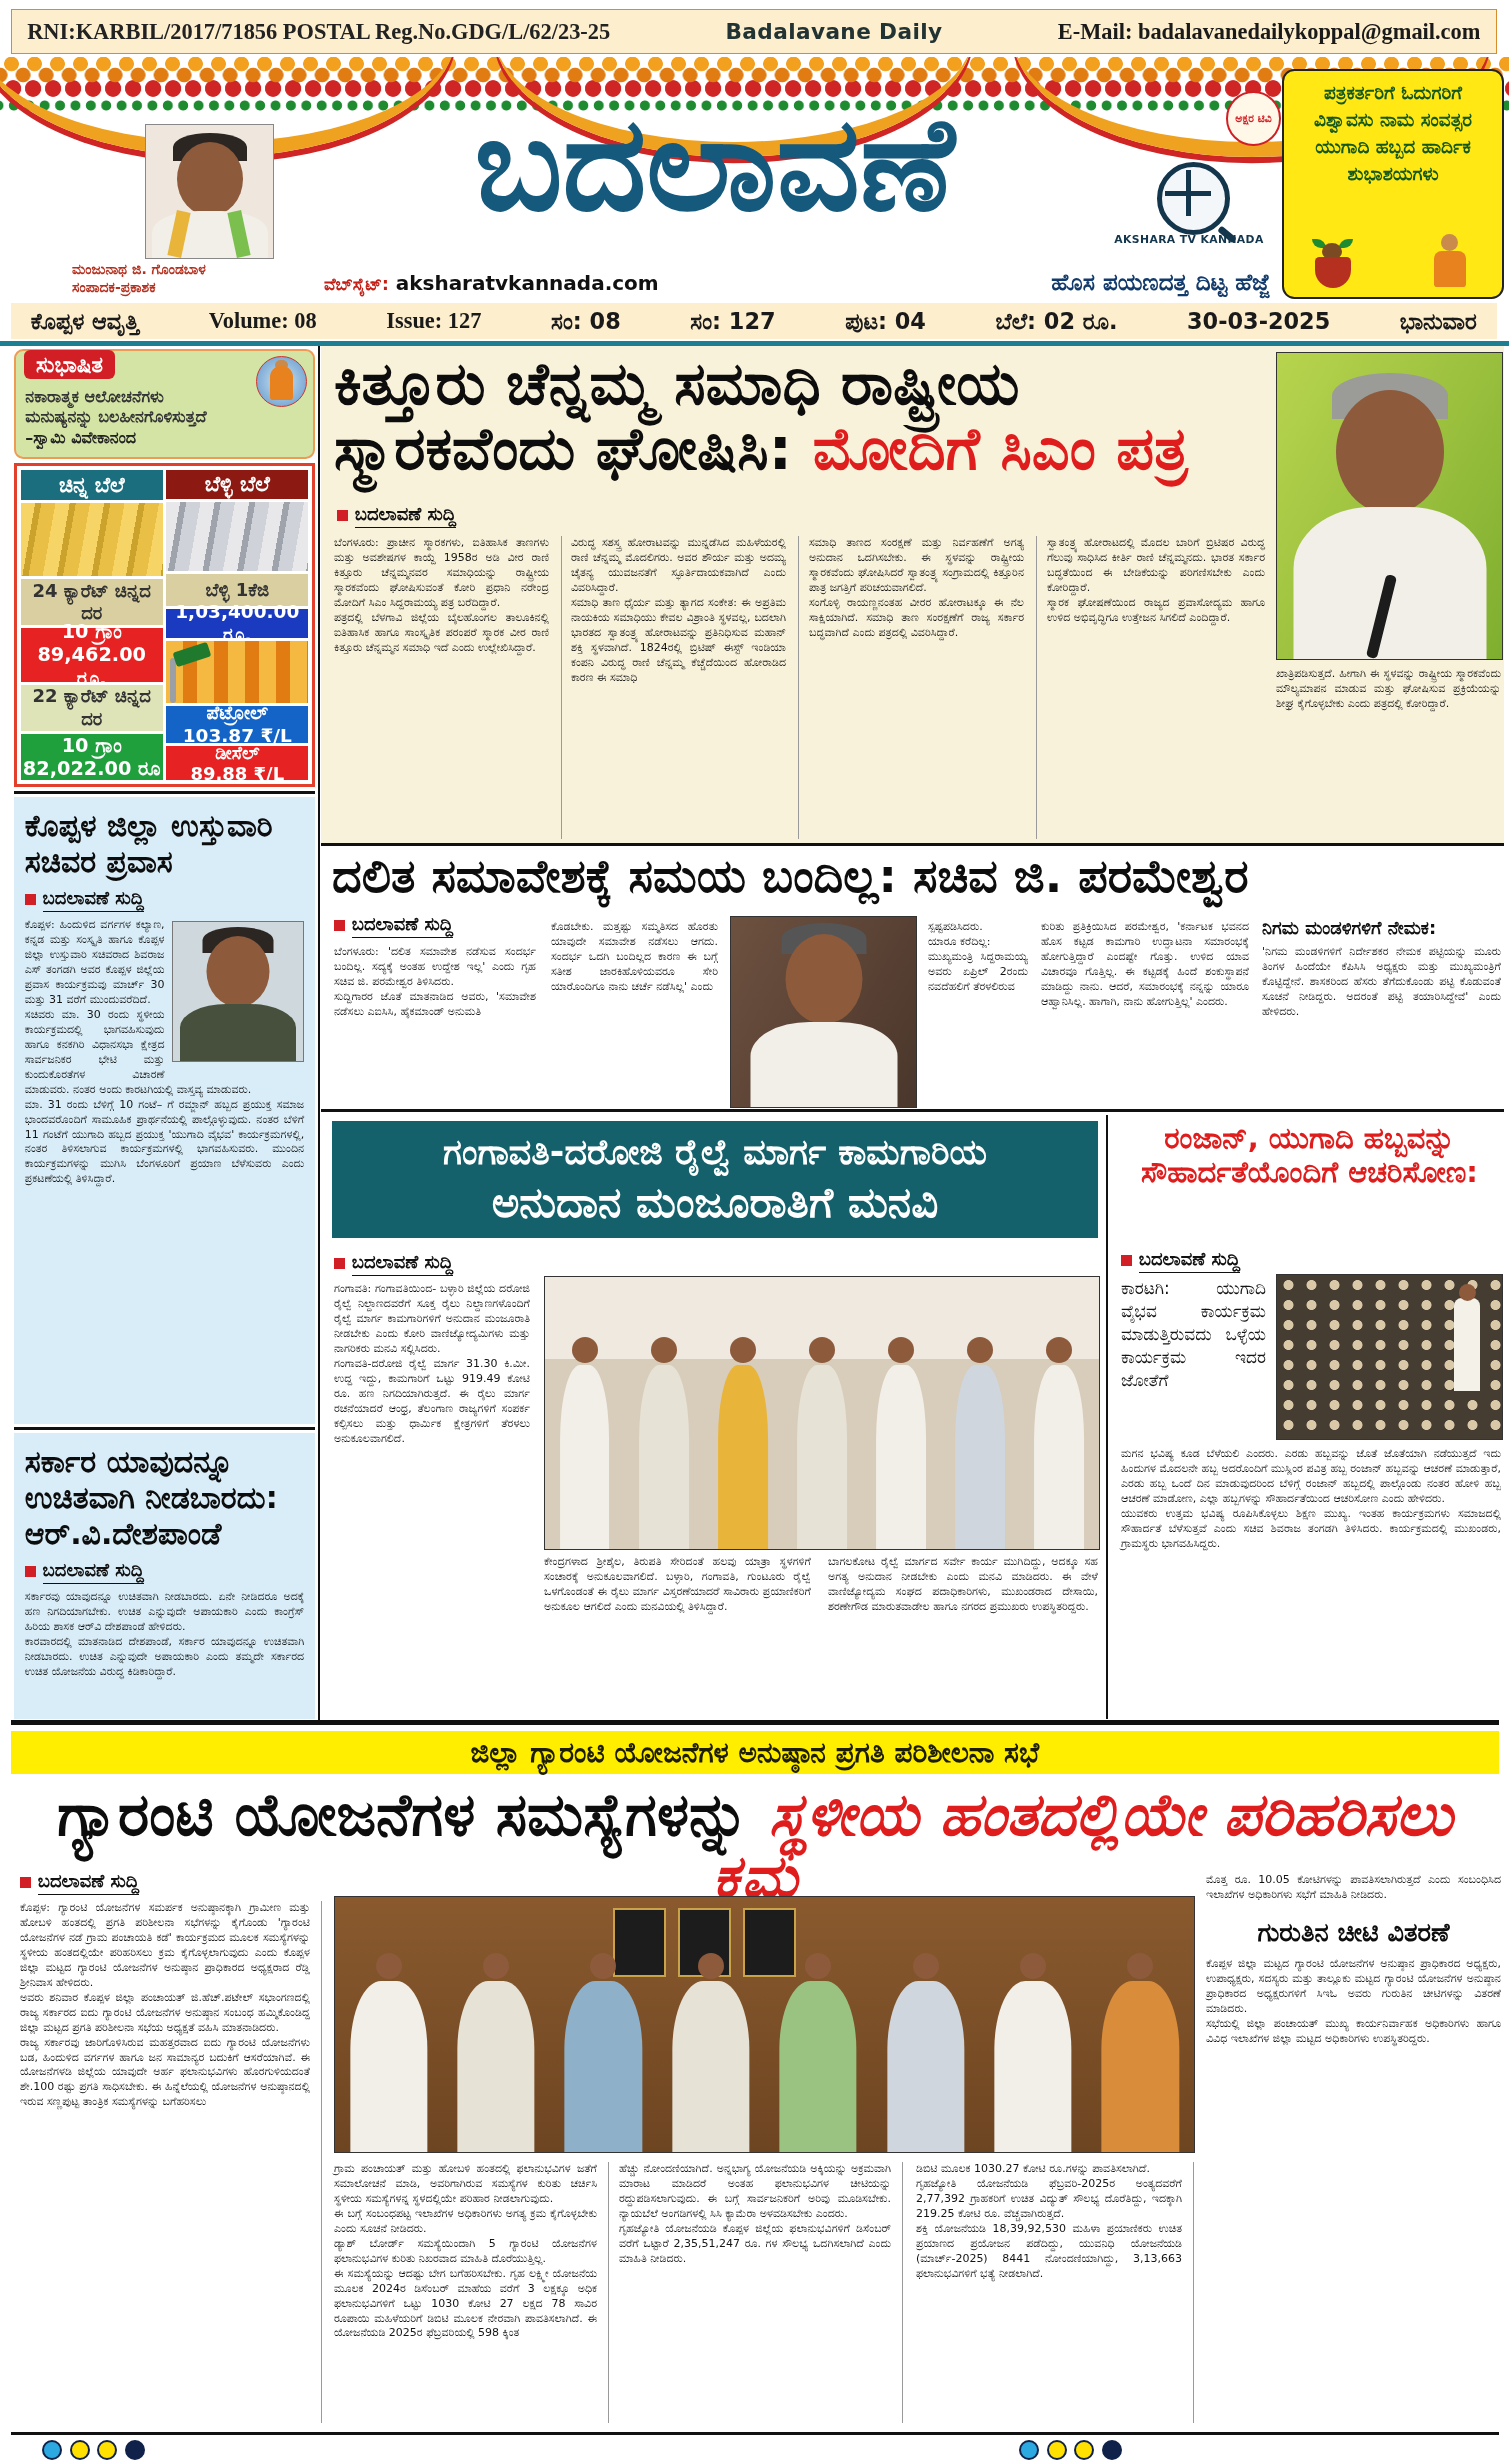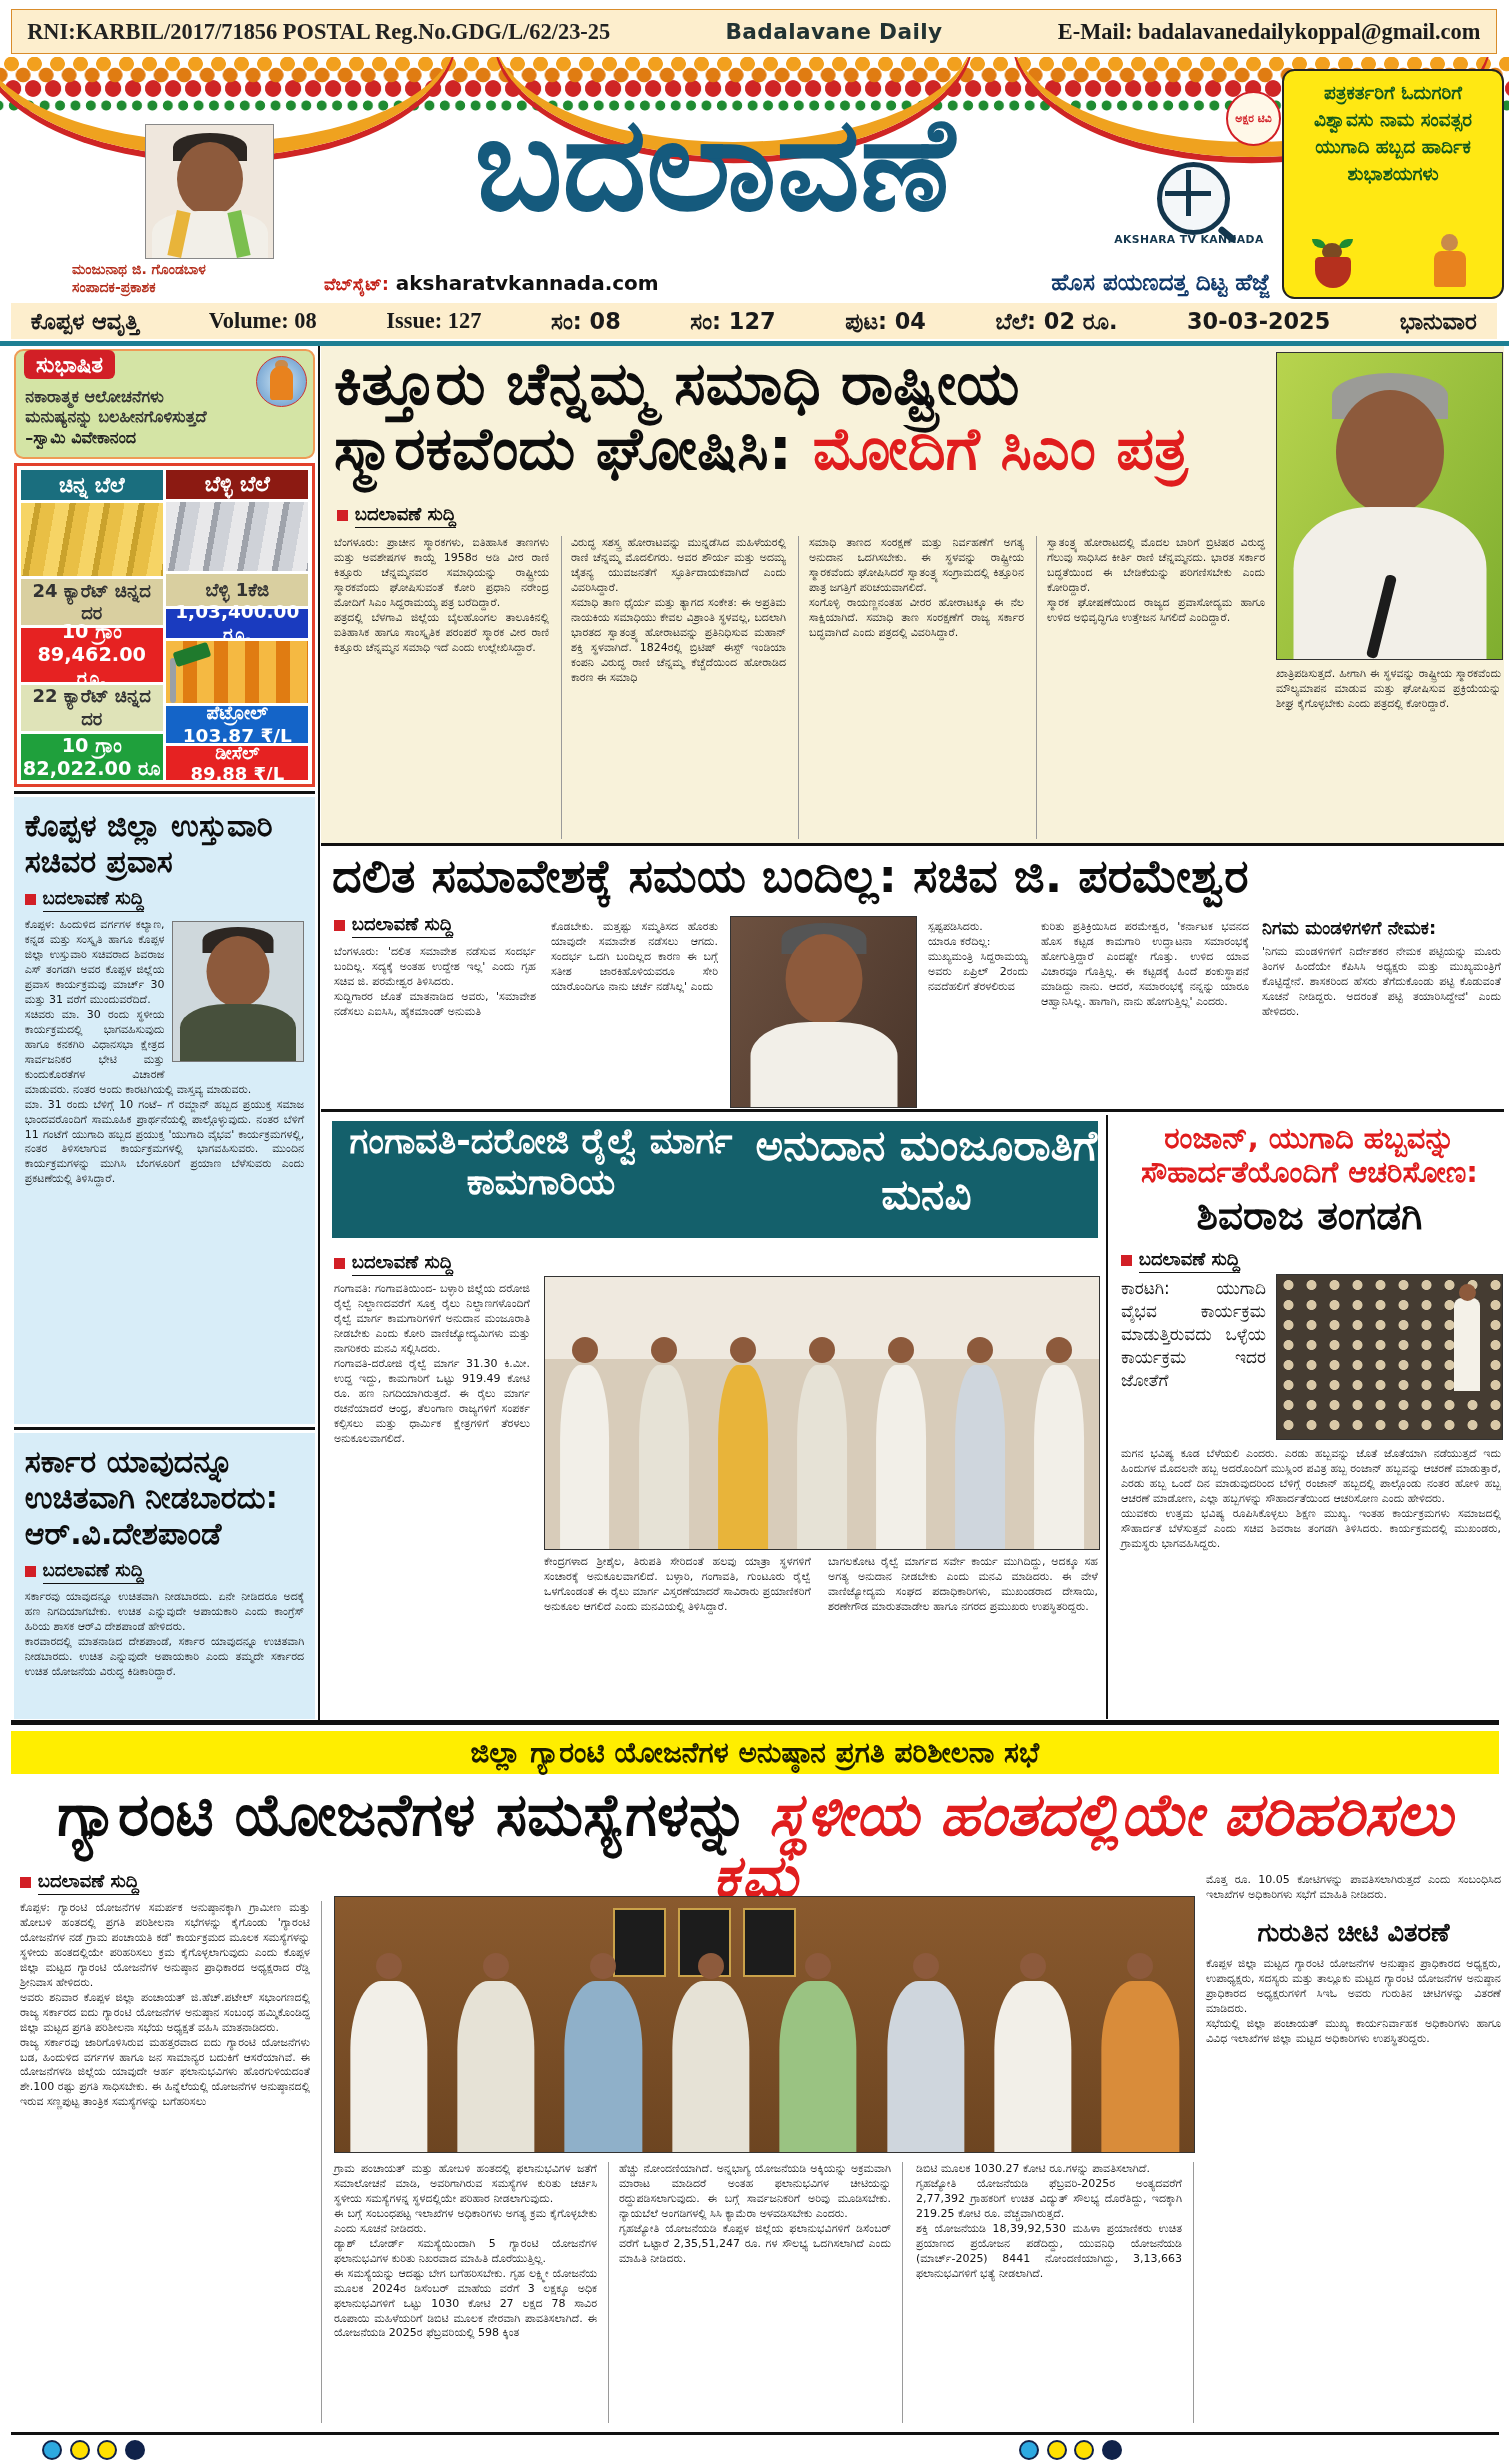--- a/index.html
+++ b/index.html
@@ -175,21 +175,21 @@
   .s2-photo .ph-hair{top:6.2px;width:85px;height:31px;background:#555;}
   .s2-photo .ph-head{top:17px;width:77px;height:90px;}
   .s2-photo .ph-torso{top:105px;width:147px;height:85px;}
   .s2-col3{left:928px;width:100px;}
   .s2-col4{left:1041px;width:208px;}
   .s2-col5h{left:1262px;top:917px;width:239px;font-size:18px;font-weight:bold;}
   .s2-col5{left:1262px;top:945px;width:239px;height:161px;}
 
   
   .s3-box{left:332px;top:1121px;width:766px;height:117px;background:#14606b;color:#fff;
-          text-align:center;display:flex;flex-direction:row;justify-content:center;gap:4.6px;}
+          text-align:center;display:flex;flex-direction:column;justify-content:center;gap:4.6px;}
   .s3-box .l1{font-size:35px;font-weight:bold;}
   .s3-box .l2{font-size:42px;font-weight:bold;}
   .s3-byline{left:334px;top:1251px;}
   .s3-col1{left:334px;top:1282px;width:196px;height:435px;}
   .s3-photo{left:544px;top:1276px;width:554px;height:272px;border:1.5px solid #333;
             background:linear-gradient(#efe9df 0 30%,#d8ccba 30% 100%);overflow:hidden;}
   .s3-colA{left:544px;top:1555px;width:267px;height:162px;}
   .s3-colB{left:828px;top:1555px;width:270px;height:162px;}
 
   
@@ -487,21 +487,20 @@
     </div>
   </div>
   <div class="abs bodytext s3-colA">ಕೇಂದ್ರಗಳಾದ ಶ್ರೀಶೈಲ, ತಿರುಪತಿ ಸೇರಿದಂತೆ ಹಲವು ಯಾತ್ರಾ ಸ್ಥಳಗಳಿಗೆ ಸಂಚಾರಕ್ಕೆ ಅನುಕೂಲವಾಗಲಿದೆ. ಬಳ್ಳಾರಿ, ಗಂಗಾವತಿ, ಗುಂಟೂರು ರೈಲ್ವೆ ಒಳಗೊಂಡಂತೆ ಈ ರೈಲು ಮಾರ್ಗ ವಿಸ್ತರಣೆಯಾದರೆ ಸಾವಿರಾರು ಪ್ರಯಾಣಿಕರಿಗೆ ಅನುಕೂಲ ಆಗಲಿದೆ ಎಂದು ಮನವಿಯಲ್ಲಿ ತಿಳಿಸಿದ್ದಾರೆ.</div>
   <div class="abs bodytext s3-colB">ಬಾಗಲಕೋಟ ರೈಲ್ವೆ ಮಾರ್ಗದ ಸರ್ವೇ ಕಾರ್ಯ ಮುಗಿದಿದ್ದು, ಅದಕ್ಕೂ ಸಹ ಅಗತ್ಯ ಅನುದಾನ ನೀಡಬೇಕು ಎಂದು ಮನವಿ ಮಾಡಿದರು. ಈ ವೇಳೆ ವಾಣಿಜ್ಯೋದ್ಯಮ ಸಂಘದ ಪದಾಧಿಕಾರಿಗಳು, ಮುಖಂಡರಾದ ದೇಸಾಯಿ, ಶರಣೇಗೌಡ ಮಾರುತವಾಡೇಲ ಹಾಗೂ ನಗರದ ಪ್ರಮುಖರು ಉಪಸ್ಥಿತರಿದ್ದರು.</div>
 
   <div class="abs vdiv" style="left:1106px;top:1115px;width:2.3px;height:604px;"></div>
 
   <div class="abs s4-headline">
     <span class="r">ರಂಜಾನ್, ಯುಗಾದಿ ಹಬ್ಬವನ್ನು</span>
     <span class="r">ಸೌಹಾರ್ದತೆಯೊಂದಿಗೆ ಆಚರಿಸೋಣ:</span>
-    <span class="b">ಶಿವರಾಜ ತಂಗಡಗಿ</span>
   </div>
   <div class="abs byline s4-byline">
     <span class="sq"></span>
     <span class="bl">ಬದಲಾವಣೆ ಸುದ್ದಿ</span>
   </div>
   <div class="abs bodytext s4-intro">ಕಾರಟಗಿ: ಯುಗಾದಿ ವೈಭವ ಕಾರ್ಯಕ್ರಮ ಮಾಡುತ್ತಿರುವದು ಒಳ್ಳೆಯ ಕಾರ್ಯಕ್ರಮ ಇದರ ಜೋತೆಗೆ</div>
   <div class="abs s4-photo">
     <div class="speaker"></div>
     <div class="spkhead"></div>
   </div>

